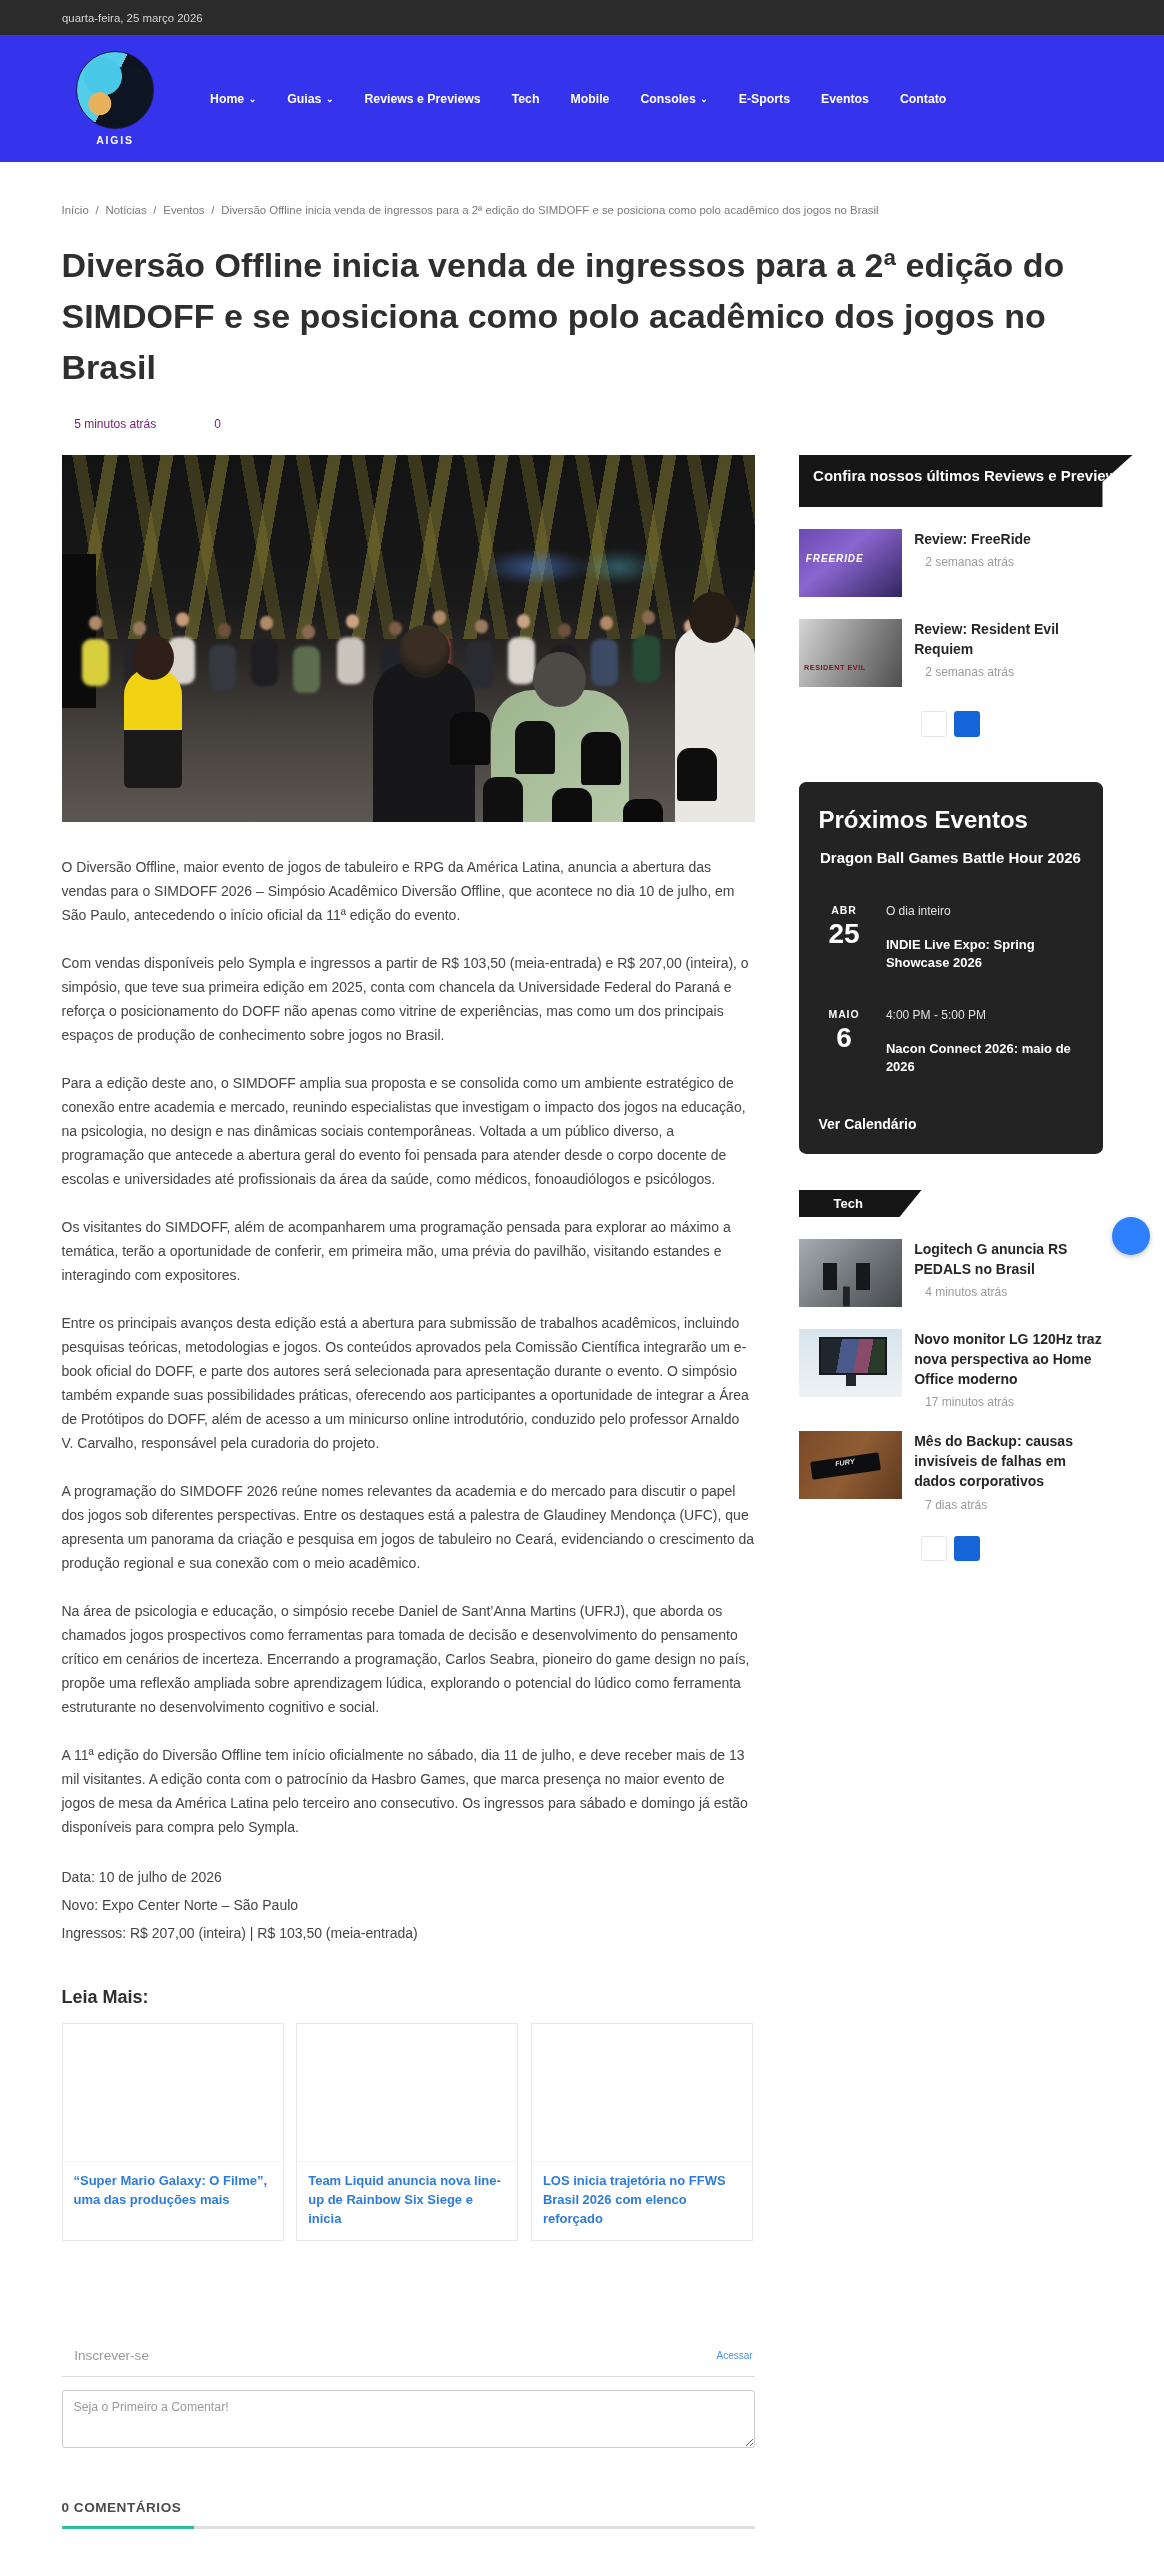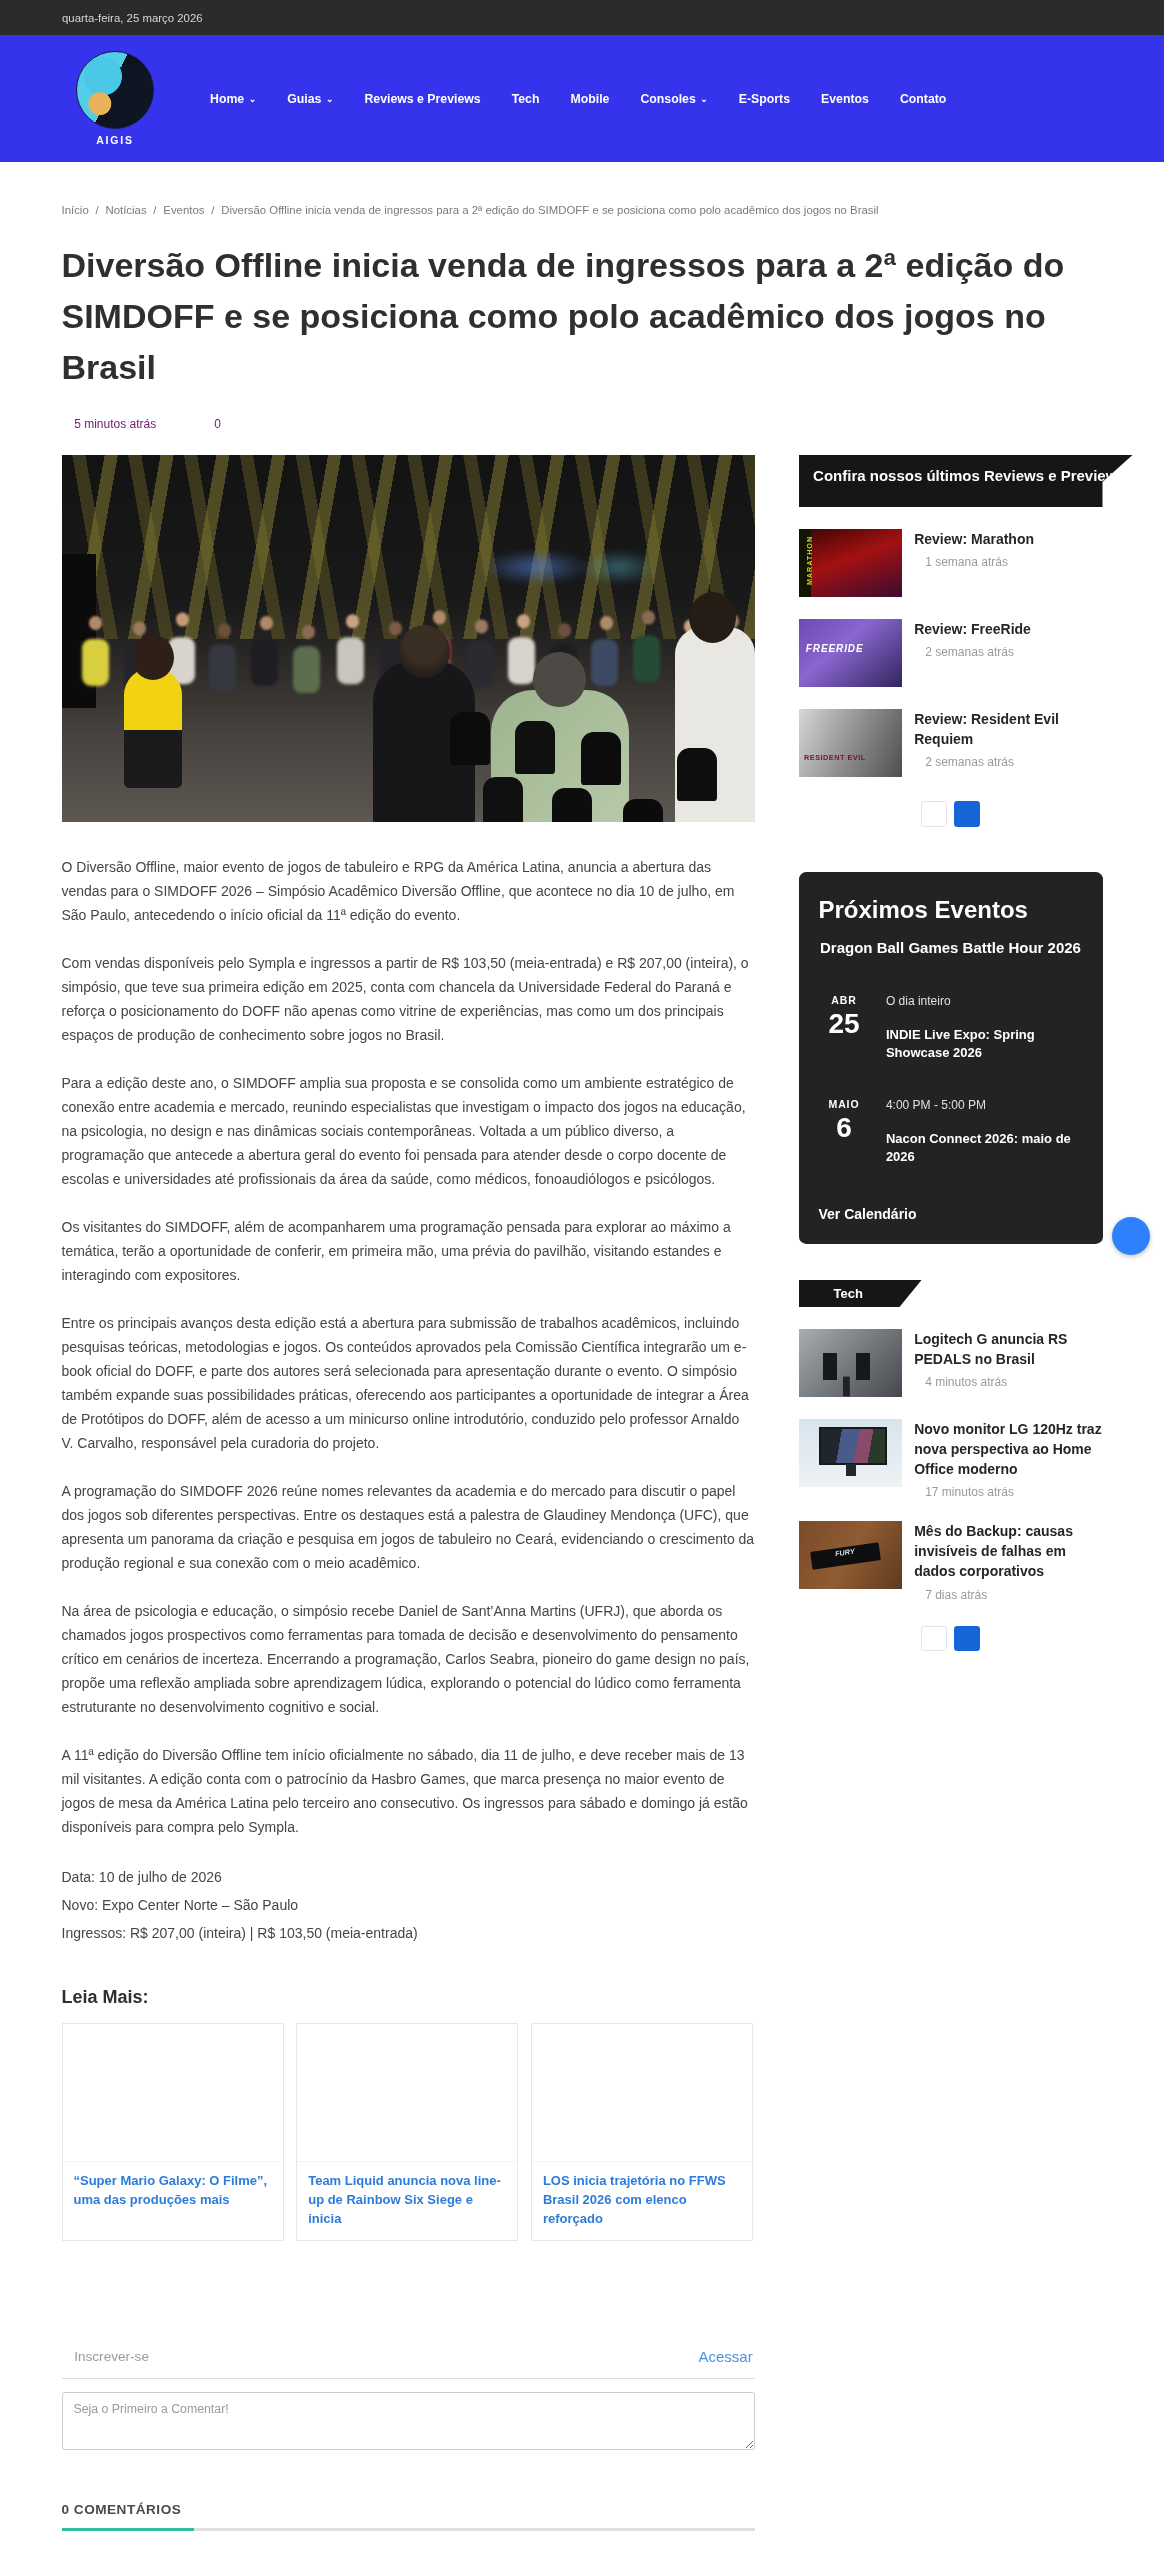--- a/index.html
+++ b/index.html
@@ -87,21 +87,21 @@
   .cards { display:flex; gap:12.7px; }
   .card { width:222px; border:0.9px solid #e8e8e8; background:#fff; cursor:pointer; }
   .card-img { height:138px; background:#fff; border-bottom:0.9px solid #f4f4f4; }
   .card-title { padding:9px 11px 12.7px; color:#2e7cd9; font-weight:bold; font-size:13px; line-height:19px; }
 
   
   .comment-sec { margin-top:107px; }
   .sub-row { display:flex; justify-content:space-between; align-items:center;
       padding:0 1.8px 12.7px 12.7px; border-bottom:0.9px solid #dcdcdc; }
   .sub-label { color:#9a9a9a; font-size:13.6px; }
-  .sub-login { color:#4a90e2; font-size:15px; cursor:pointer; }
+  .sub-login { color:#4a90e2; font-size:10px; cursor:pointer; }
   .comment-box { width:100%; height:58px; margin-top:12.7px; border:0.9px solid #ccc; border-radius:2.7px;
       padding:9px 11px; font:12.3px "Liberation Sans", sans-serif; color:#444; resize:vertical; }
   .comment-box::placeholder { color:#9a9a9a; }
   .count { margin-top:49px; font-weight:bold; font-size:13.6px; color:#4a4a4a; letter-spacing:0.5px; }
   .count-bar { margin-top:11px; height:3.6px; background:#e0e0e0; position:relative; }
   .count-bar .teal { position:absolute; left:0; top:0; width:132px; height:3.6px; background:#2cbf9e; }
 
   
   .banner { width:334px; height:52px; background:#161616; color:#fff; font-weight:bold; font-size:15px;
       padding:12px 0 0 14.6px; clip-path:polygon(0 0,100% 0,calc(100% - 30px) 52%,calc(100% - 30px) 100%,0 100%); }
@@ -276,29 +276,20 @@
             <div class="teal"></div>
           </div>
         </div>
       </main>
 
       <aside class="sidebar">
         <div class="banner">Confira nossos últimos Reviews e Previews!</div>
 
         <div class="side-list">
           <div class="side-item">
-            <div class="thumb t-marathon">
-              <span class="thumb-label">MARATHON</span>
-            </div>
-            <div>
-              <div class="side-item-title">Review: Marathon</div>
-              <div class="side-item-time">1 semana atrás</div>
-            </div>
-          </div>
-          <div class="side-item">
             <div class="thumb t-freeride">
               <span class="thumb-label">FREERIDE</span>
             </div>
             <div>
               <div class="side-item-title">Review: FreeRide</div>
               <div class="side-item-time">2 semanas atrás</div>
             </div>
           </div>
           <div class="side-item">
             <div class="thumb t-re">

